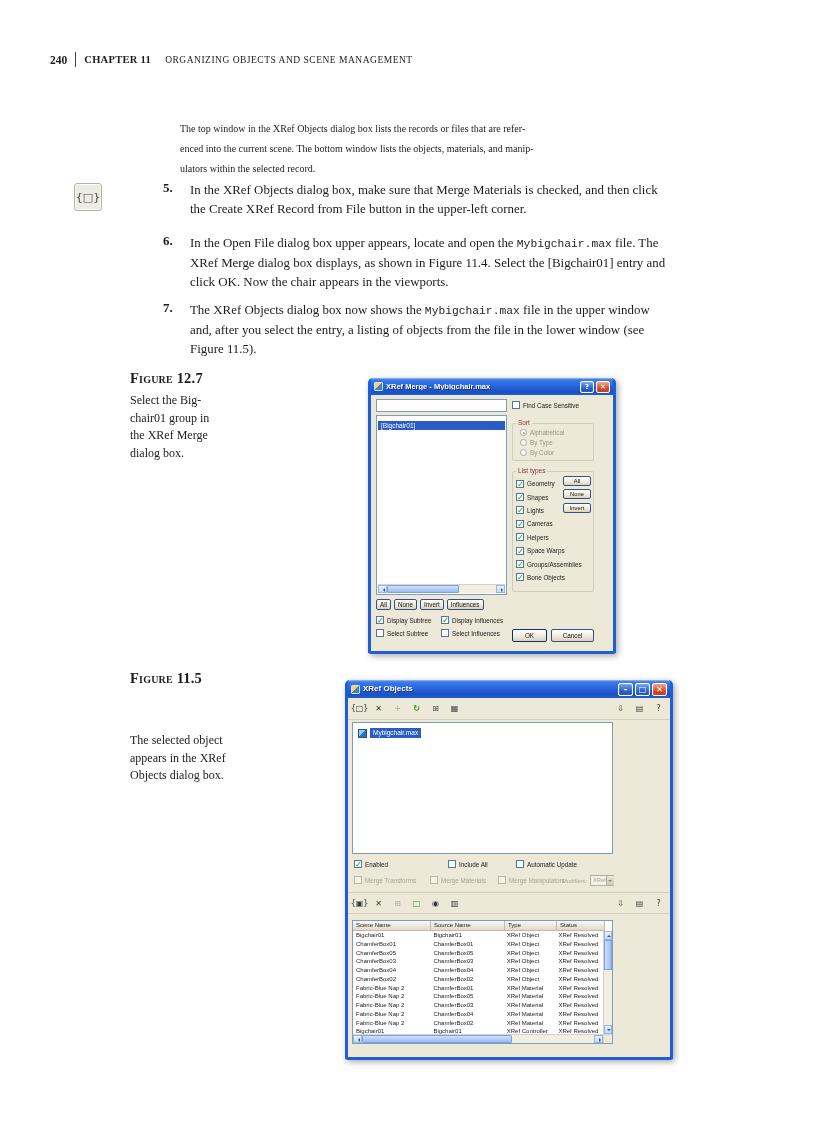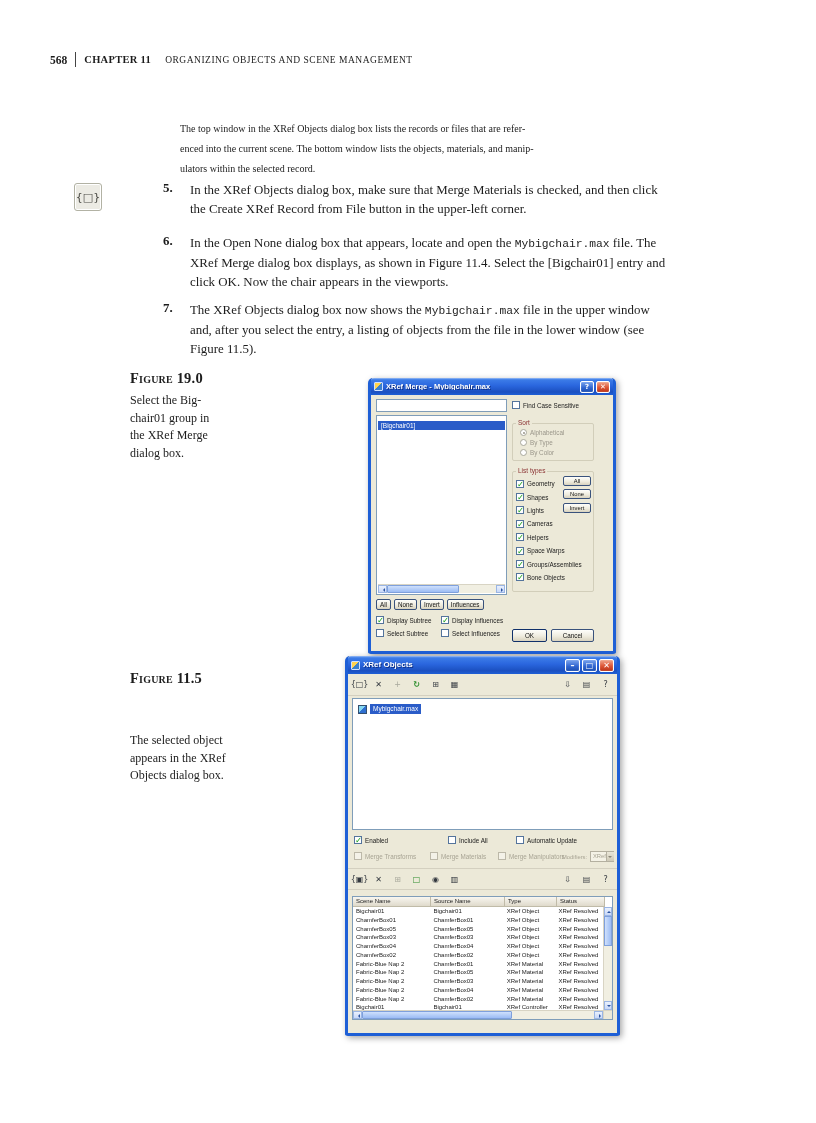--- a/index.html
+++ b/index.html
@@ -105,53 +105,53 @@
   .tr{display:flex;height:8.75px}
   .td{font:6px/8.75px "Liberation Sans",sans-serif;padding-left:3px;white-space:nowrap;overflow:hidden;color:#222}
   .td.c0{width:78px}.td.c1{width:74px}.td.c2{width:52px}.td.c3{width:48px}
 </style>
 </head>
 <body>
 
 <div data-name="book-page">
 
   <div class="pagehead" data-name="page-header">
-    <span class="pnum" data-name="page-number">568</span>
+    <span class="pnum" data-name="page-number">240</span>
     <span class="pbar" data-name="header-rule"></span>
     <span class="pchap" data-name="chapter-label">CHAPTER 11</span>
     <span class="ptitle" data-name="chapter-title">ORGANIZING OBJECTS AND SCENE MANAGEMENT</span>
   </div>
 
   <p class="intro" data-name="intro-paragraph">The top window in the XRef Objects dialog box lists the records or files that are refer-
 enced into the current scene. The bottom window lists the objects, materials, and manip-
 ulators within the selected record.</p>
 
   <div class="margin-icon" data-name="create-xref-record-margin-icon">
     <span data-name="braces-square-icon">{□}</span>
   </div>
 
   <div class="step" style="top:181px" data-name="step-5">
     <span class="stepnum" data-name="step-number">5.</span>
     <p class="stepbody" data-name="step-text"><span data-name="step-text-segment">In the XRef Objects dialog box, make sure that Merge Materials is checked, and then click
 the Create XRef Record from File button in the upper-left corner.</span><span class="mono" data-name="filename-text"></span><span data-name="step-text-segment"></span></p>
   </div>
   <div class="step" style="top:234px" data-name="step-6">
     <span class="stepnum" data-name="step-number">6.</span>
-    <p class="stepbody" data-name="step-text"><span data-name="step-text-segment">In the Open None dialog box that appears, locate and open the </span><span class="mono" data-name="filename-text">Mybigchair.max</span><span data-name="step-text-segment"> file. The
+    <p class="stepbody" data-name="step-text"><span data-name="step-text-segment">In the Open File dialog box upper appears, locate and open the </span><span class="mono" data-name="filename-text">Mybigchair.max</span><span data-name="step-text-segment"> file. The
 XRef Merge dialog box displays, as shown in Figure 11.4. Select the [Bigchair01] entry and
 click OK. Now the chair appears in the viewports.</span></p>
   </div>
   <div class="step" style="top:301px" data-name="step-7">
     <span class="stepnum" data-name="step-number">7.</span>
     <p class="stepbody" data-name="step-text"><span data-name="step-text-segment">The XRef Objects dialog box now shows the </span><span class="mono" data-name="filename-text">Mybigchair.max</span><span data-name="step-text-segment"> file in the upper window
 and, after you select the entry, a listing of objects from the file in the lower window (see
 Figure 11.5).</span></p>
   </div>
 
-  <div class="figlabel" style="top:370px" data-name="figure-11-4-label">Figure 19.0</div>
+  <div class="figlabel" style="top:370px" data-name="figure-11-4-label">Figure 12.7</div>
   <div class="figcap" style="top:392px" data-name="figure-11-4-caption">Select the Big-
 chair01 group in
 the XRef Merge
 dialog box.</div>
 
   <div class="xpwin dlg4" style="left:368px;top:378px;width:248px;height:276px" data-name="xref-merge-dialog">
     <div class="titlebar" data-name="dialog-titlebar">
       <span class="appicon" data-name="app-icon"></span>
       <span class="title-text" data-name="dialog-title">XRef Merge - Mybigchair.max</span>
       <div class="tbtns" data-name="window-controls">
@@ -263,21 +263,21 @@
 
     <span class="xpbtn" style="position:absolute;left:141px;top:251px;width:35px;height:13px;border-color:#10306A" data-name="ok-button">OK</span>
     <span class="xpbtn" style="position:absolute;left:180px;top:251px;width:43px;height:13px" data-name="cancel-button">Cancel</span>
   </div>
 
   <div class="figlabel" style="top:670px" data-name="figure-11-5-label">Figure 11.5</div>
   <div class="figcap" style="top:732px" data-name="figure-11-5-caption">The selected object
 appears in the XRef
 Objects dialog box.</div>
 
-  <div class="xpwin dlg5" style="left:345px;top:656px;width:275px;height:380px" data-name="xref-objects-dialog">
+  <div class="xpwin dlg5" style="left:345px;top:680px;width:328px;height:380px" data-name="xref-objects-dialog">
     <div class="titlebar" data-name="dialog-titlebar">
       <span class="appicon" data-name="app-icon"></span>
       <span class="title-text" data-name="dialog-title">XRef Objects</span>
       <div class="tbtns" data-name="window-controls">
 
       <span class="tbtn" data-name="minimize-button">–</span>
           <span class="tbtn" data-name="maximize-button">□</span>
           <span class="tbtn" data-name="close-button">✕</span>
         </div>
     </div>

